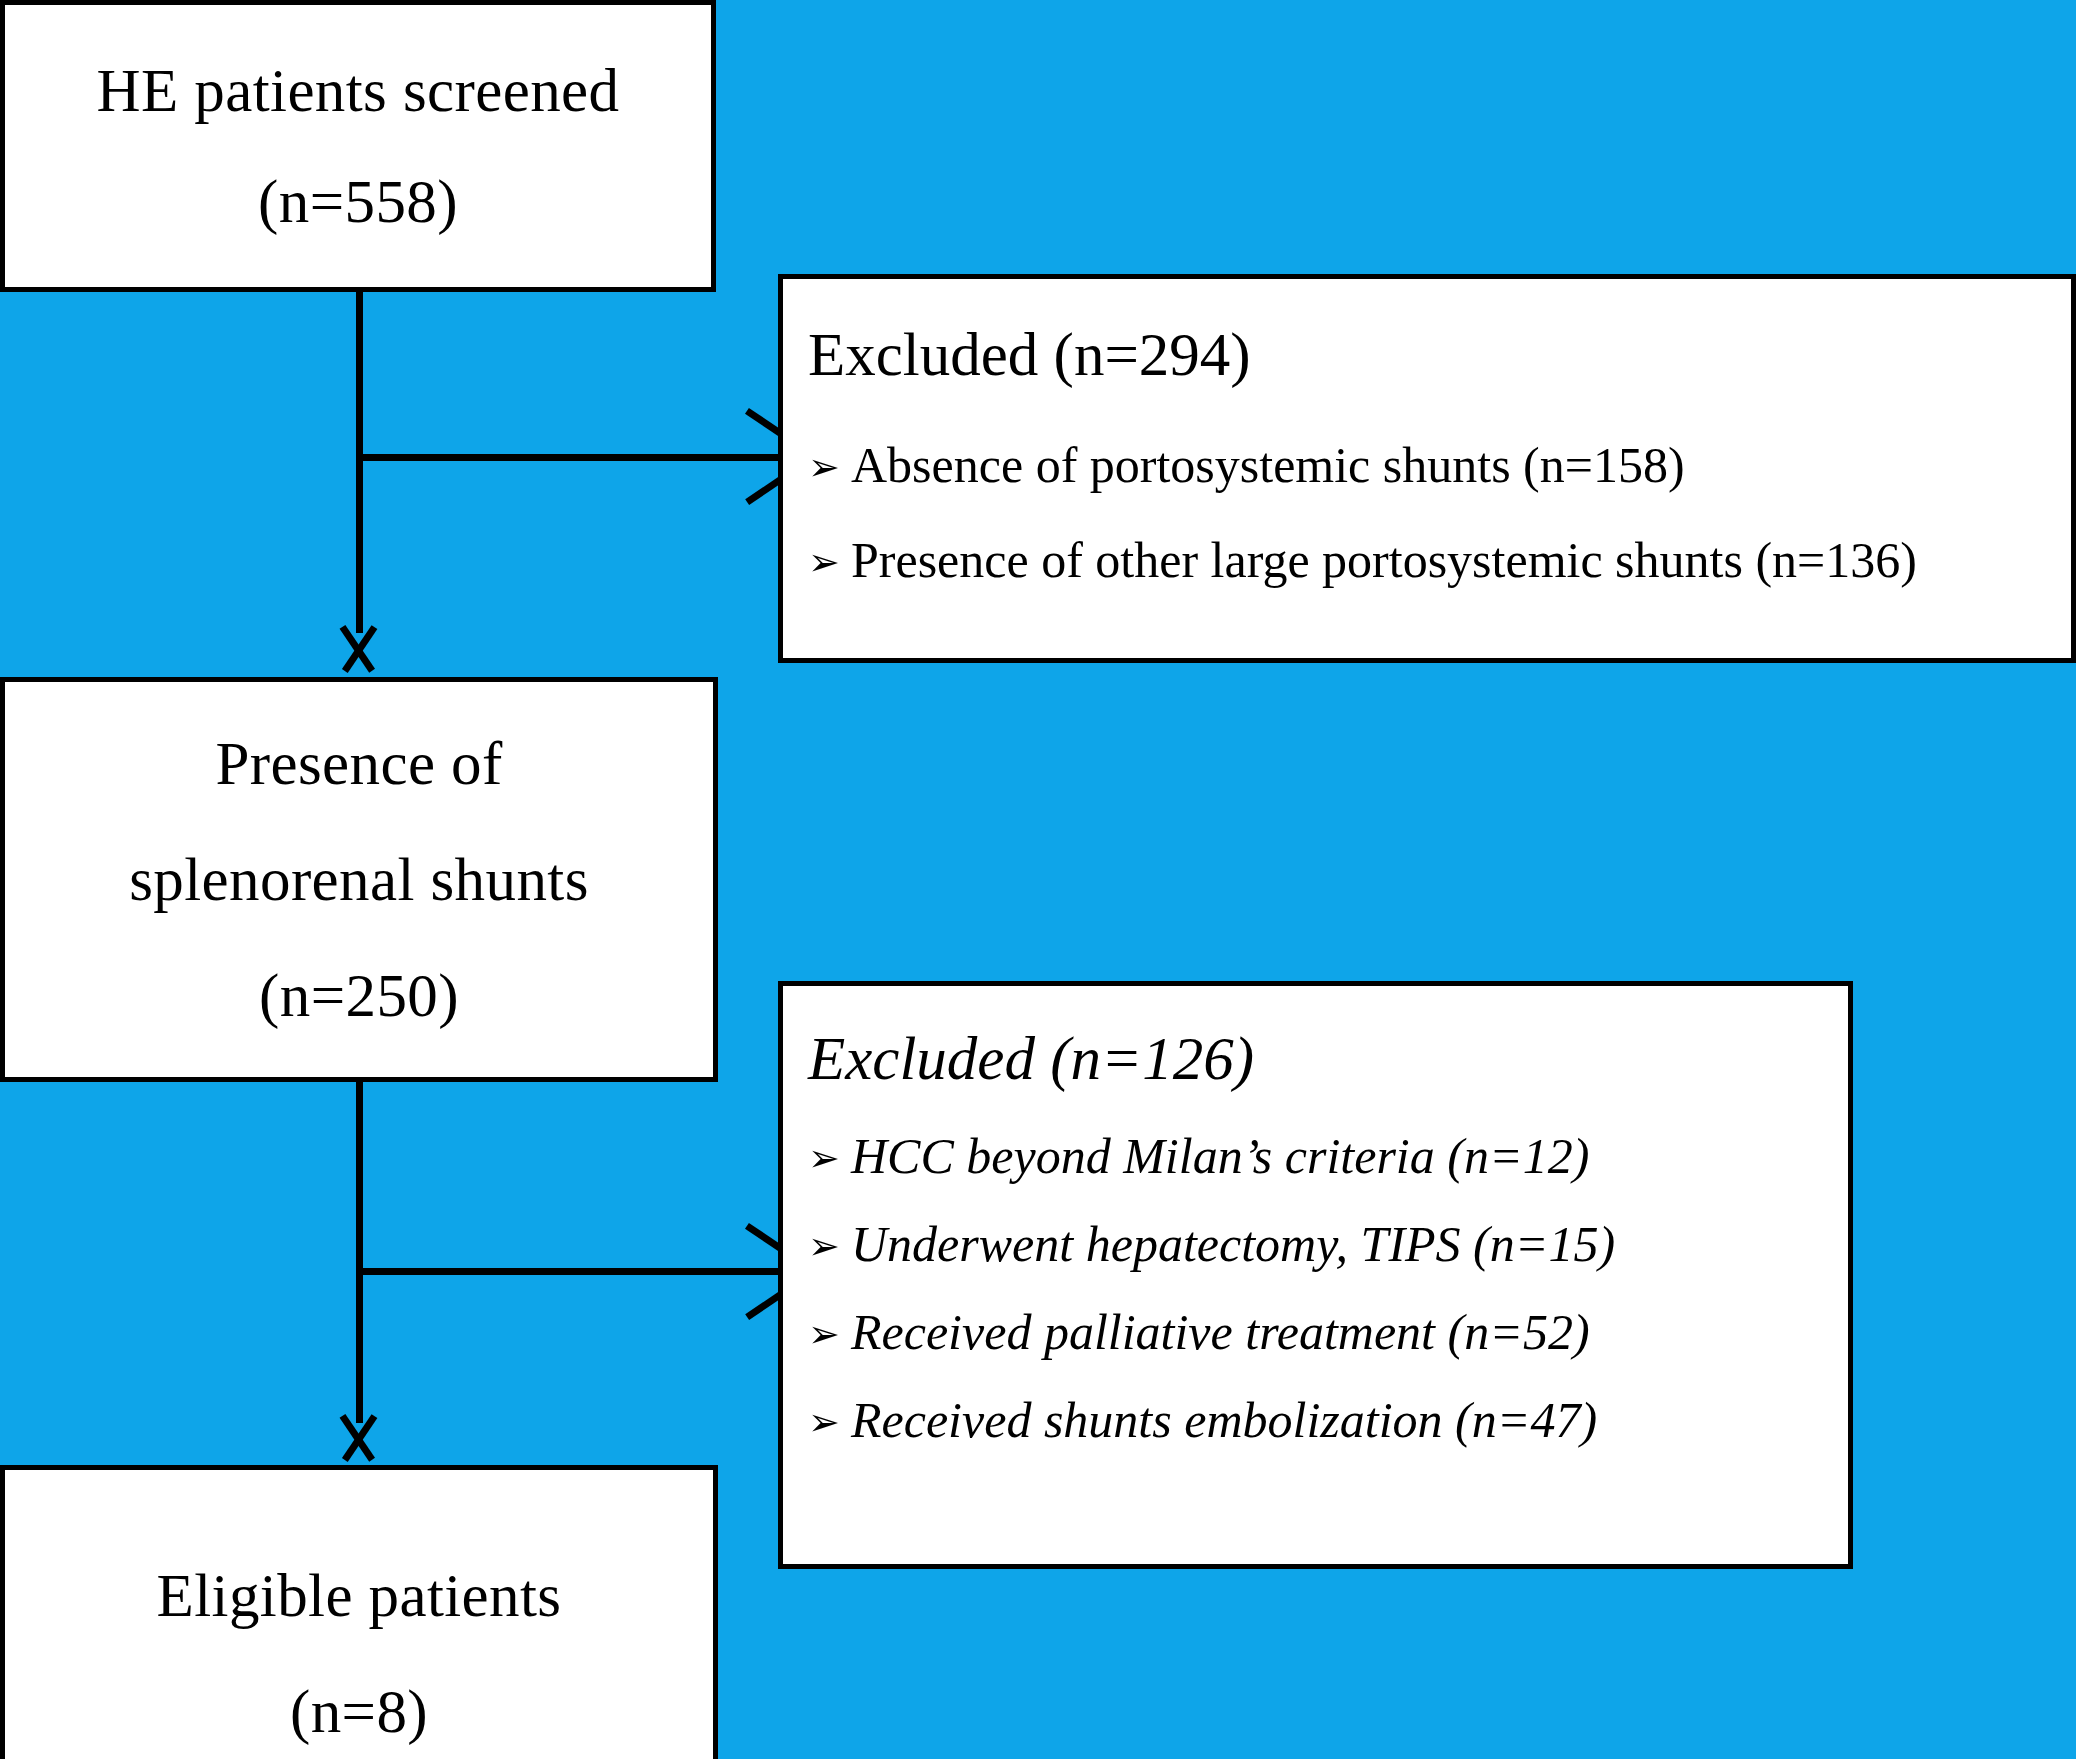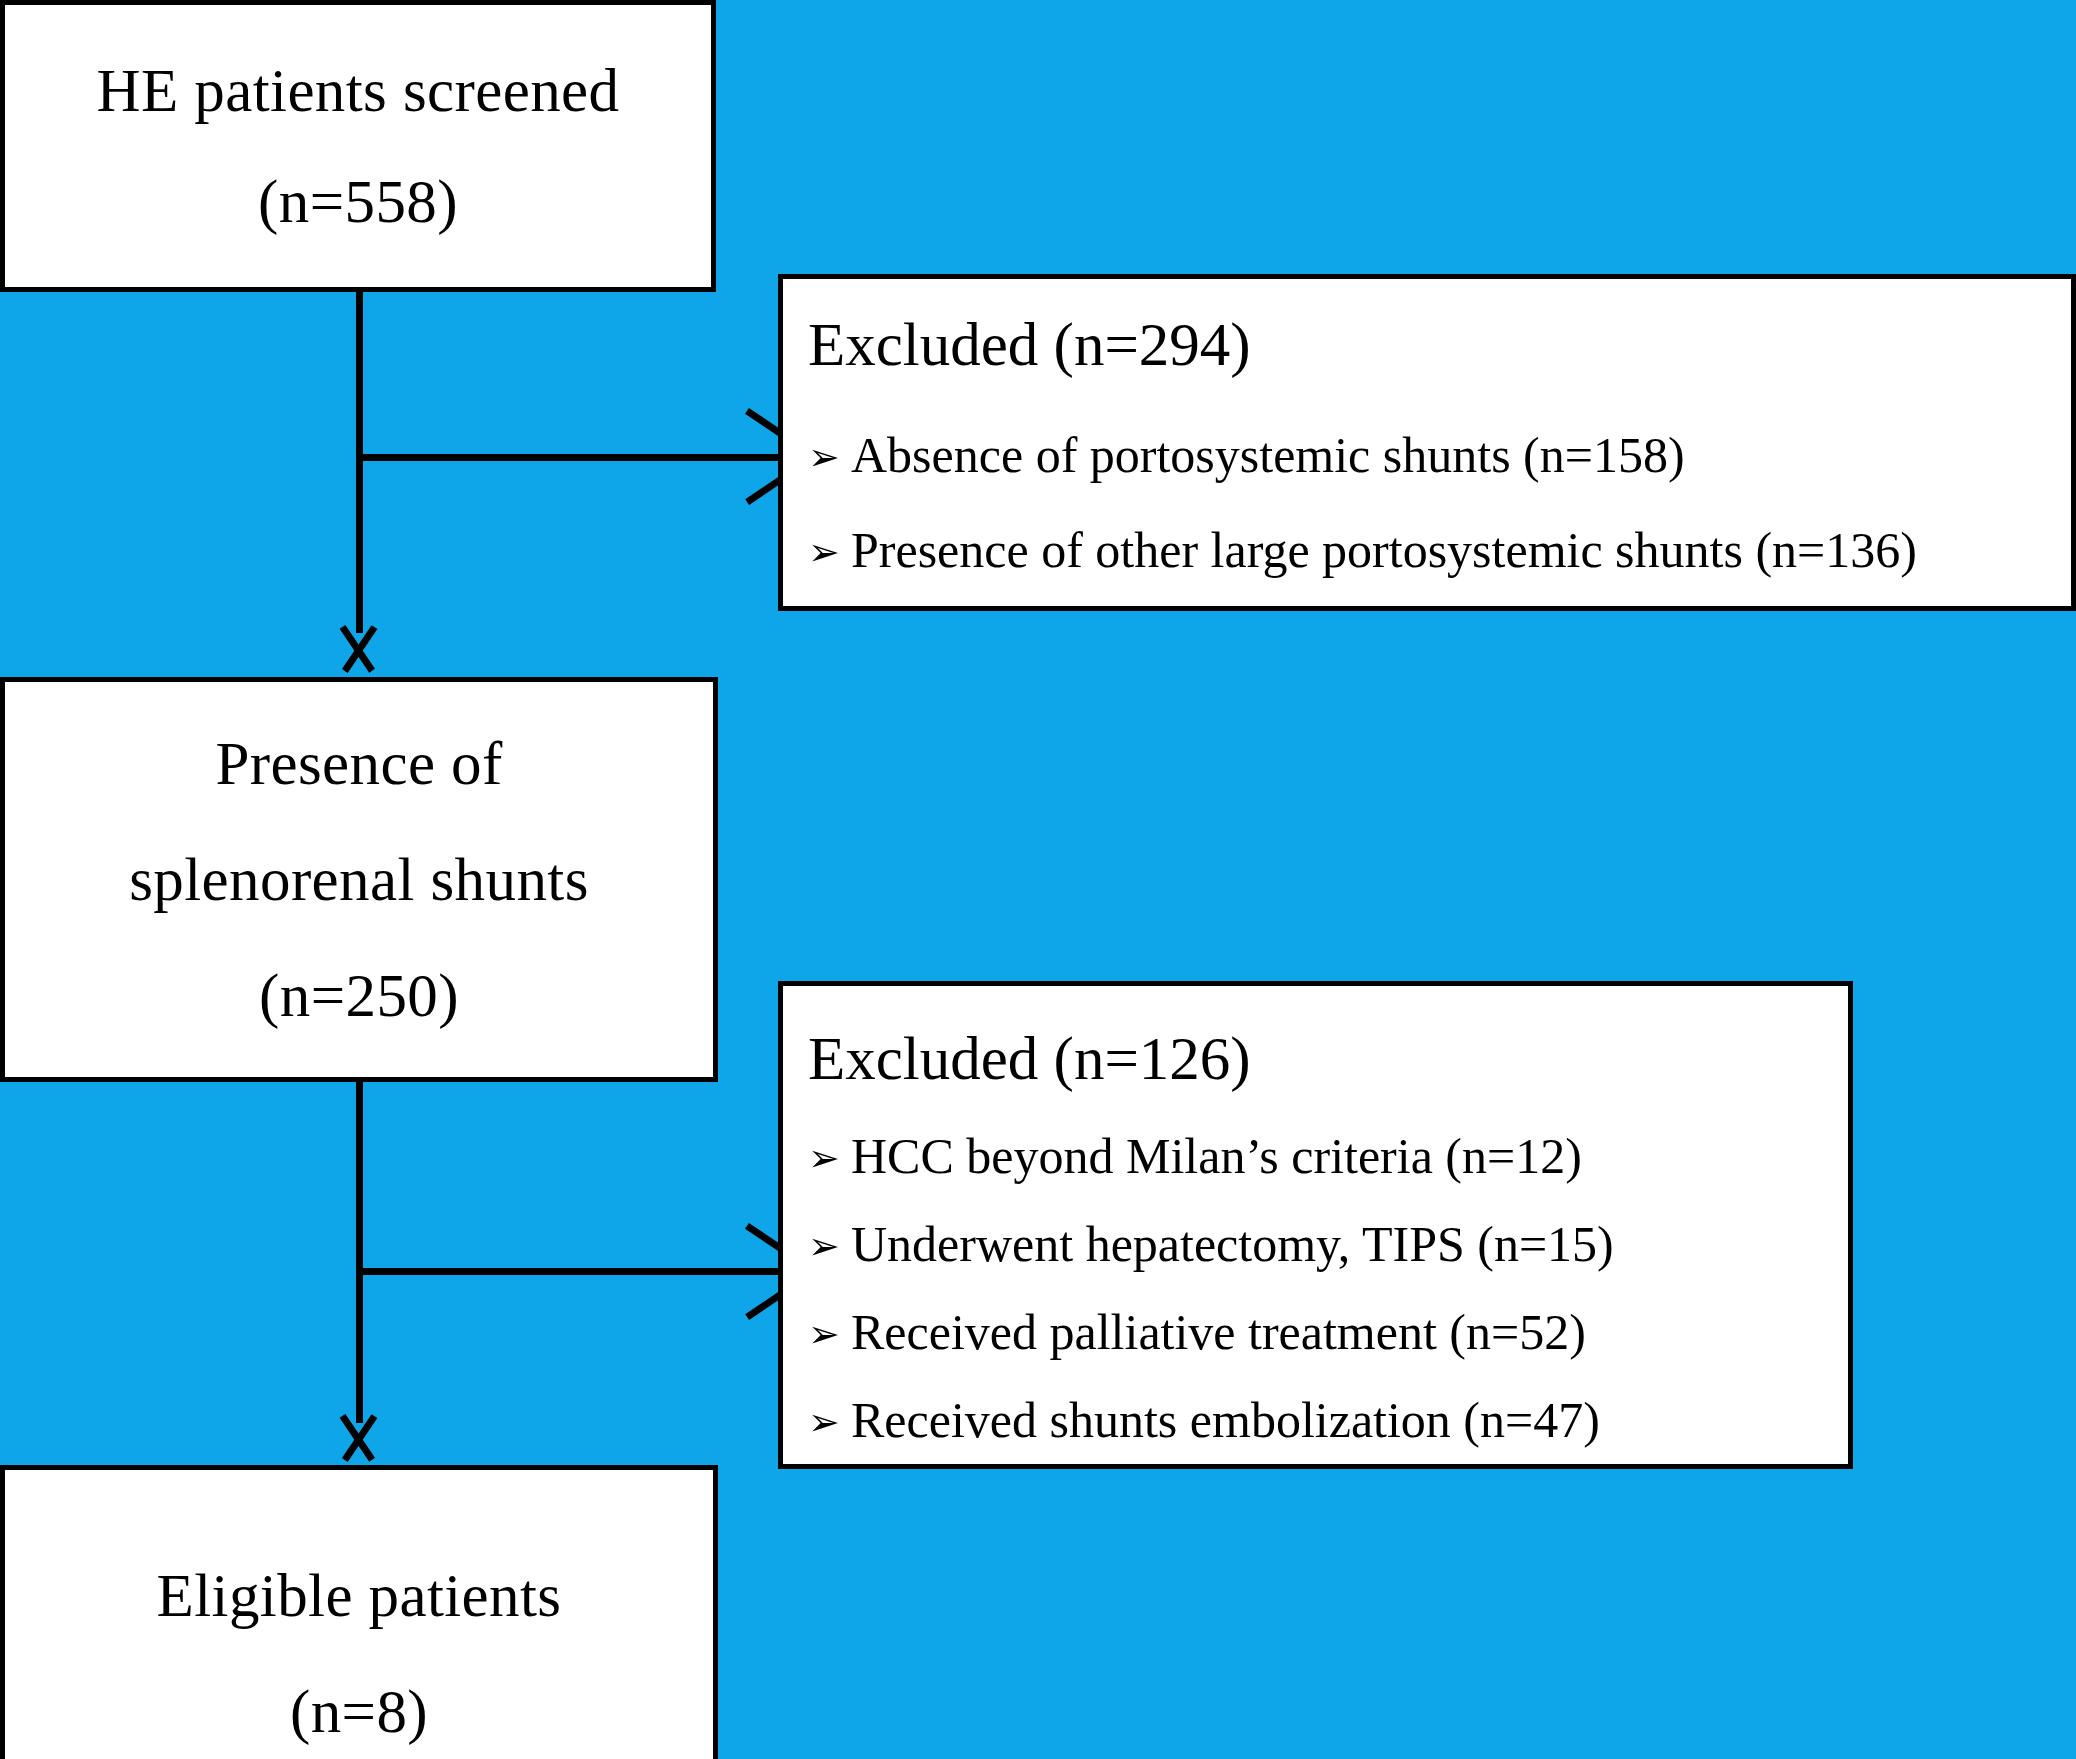--- a/index.html
+++ b/index.html
@@ -86,30 +86,31 @@
     width: 43px;
     display: inline-block;
     font-family: "DejaVu Sans", sans-serif;
     font-size: 38px;
     transform: translateY(-1.7px);
   }
   .excl li .txt { flex: 0 0 auto; }
 
   #excl-1 {
     left: 778px; top: 274px;
-    width: 1298px; height: 337px;
-    padding: 33px 0 0 25px;
+    width: 1298px; height: 389px;
+    padding: 43px 0 0 25px;
   }
   #excl-1 .excl-title { margin-bottom: 48px; }
   #excl-1 li { margin-bottom: 37px; }
 
   #excl-2 {
     left: 778px; top: 981px;
-    width: 1075px; height: 488px;
+    width: 1075px; height: 588px;
     padding: 40px 0 0 25px;
+    font-style: italic;
   }
   #excl-2 .excl-title { margin-bottom: 35px; }
   #excl-2 li { margin-bottom: 30px; }
 
   
   .vline {
     position: absolute;
     width: 6.6px;
     background: #000000;
   }

